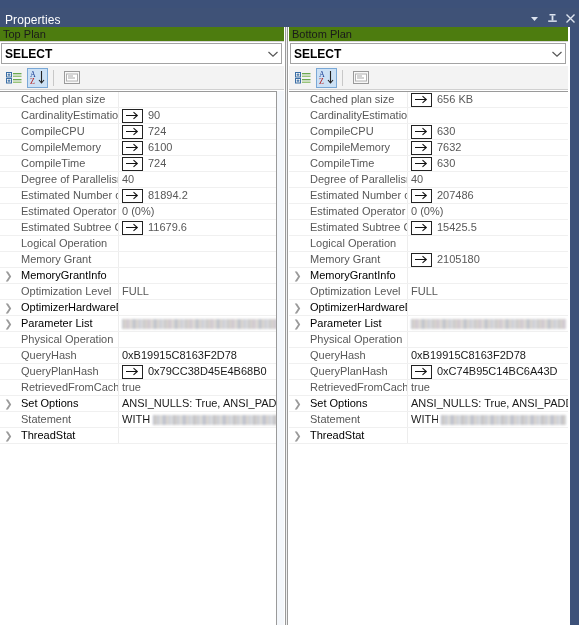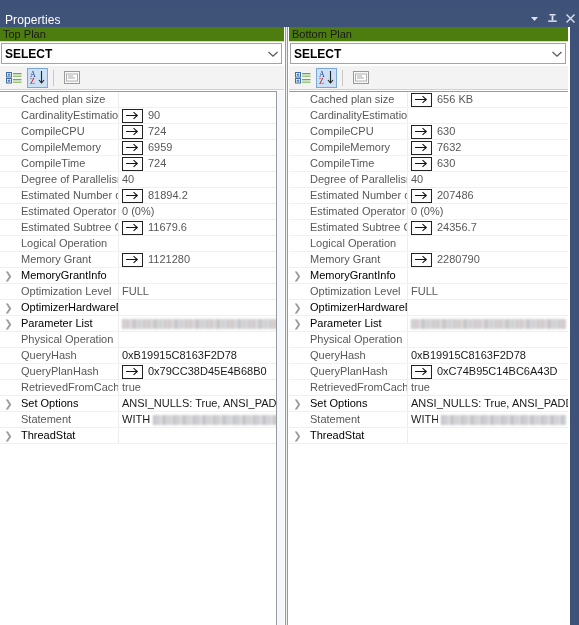--- a/index.html
+++ b/index.html
@@ -322,21 +322,21 @@
             </div>
             <div class="row">
               <div class="gutter"></div>
               <div class="namecell">CompileMemory</div>
               <div class="valcell">
                 <span class="arrowbox">
                   <svg width="15" height="9" viewBox="0 0 15 9">
                     <path d="M1 4.5 H12 M8.5 1.2 L12.3 4.5 L8.5 7.8" stroke="#111" stroke-width="1.1" fill="none"></path>
                   </svg>
                 </span>
-                <span class="vtxt">6959</span>
+                <span class="vtxt">6100</span>
               </div>
             </div>
             <div class="row">
               <div class="gutter"></div>
               <div class="namecell">CompileTime</div>
               <div class="valcell">
                 <span class="arrowbox">
                   <svg width="15" height="9" viewBox="0 0 15 9">
                     <path d="M1 4.5 H12 M8.5 1.2 L12.3 4.5 L8.5 7.8" stroke="#111" stroke-width="1.1" fill="none"></path>
                   </svg>
@@ -383,28 +383,20 @@
               </div>
             </div>
             <div class="row">
               <div class="gutter"></div>
               <div class="namecell">Logical Operation</div>
               <div class="valcell"></div>
             </div>
             <div class="row">
               <div class="gutter"></div>
               <div class="namecell">Memory Grant</div>
-              <div class="valcell">
-                <span class="arrowbox">
-                  <svg width="15" height="9" viewBox="0 0 15 9">
-                    <path d="M1 4.5 H12 M8.5 1.2 L12.3 4.5 L8.5 7.8" stroke="#111" stroke-width="1.1" fill="none"></path>
-                  </svg>
-                </span>
-                <span class="vtxt">1121280</span>
-              </div>
             </div>
             <div class="row expandable">
               <div class="gutter">
                 <span class="chev">❯</span>
               </div>
               <div class="namecell">MemoryGrantInfo</div>
               <div class="valcell"></div>
             </div>
             <div class="row">
               <div class="gutter"></div>
@@ -616,38 +608,38 @@
             </div>
             <div class="row">
               <div class="gutter"></div>
               <div class="namecell">Estimated Subtree C</div>
               <div class="valcell">
                 <span class="arrowbox">
                   <svg width="15" height="9" viewBox="0 0 15 9">
                     <path d="M1 4.5 H12 M8.5 1.2 L12.3 4.5 L8.5 7.8" stroke="#111" stroke-width="1.1" fill="none"></path>
                   </svg>
                 </span>
-                <span class="vtxt">24356.7</span>
+                <span class="vtxt">15425.5</span>
               </div>
             </div>
             <div class="row">
               <div class="gutter"></div>
               <div class="namecell">Logical Operation</div>
               <div class="valcell"></div>
             </div>
             <div class="row">
               <div class="gutter"></div>
               <div class="namecell">Memory Grant</div>
               <div class="valcell">
                 <span class="arrowbox">
                   <svg width="15" height="9" viewBox="0 0 15 9">
                     <path d="M1 4.5 H12 M8.5 1.2 L12.3 4.5 L8.5 7.8" stroke="#111" stroke-width="1.1" fill="none"></path>
                   </svg>
                 </span>
-                <span class="vtxt">2280790</span>
+                <span class="vtxt">2105180</span>
               </div>
             </div>
             <div class="row expandable">
               <div class="gutter">
                 <span class="chev">❯</span>
               </div>
               <div class="namecell">MemoryGrantInfo</div>
               <div class="valcell"></div>
             </div>
             <div class="row">

